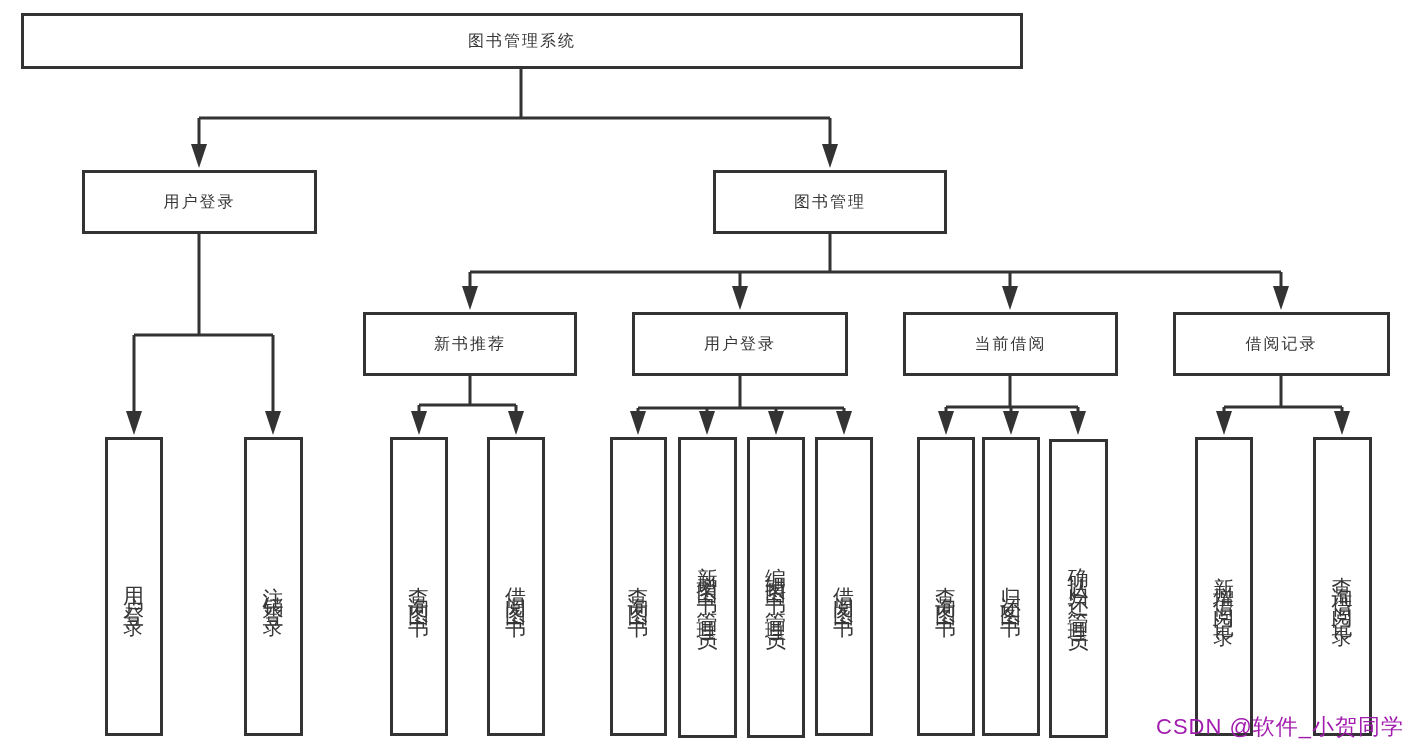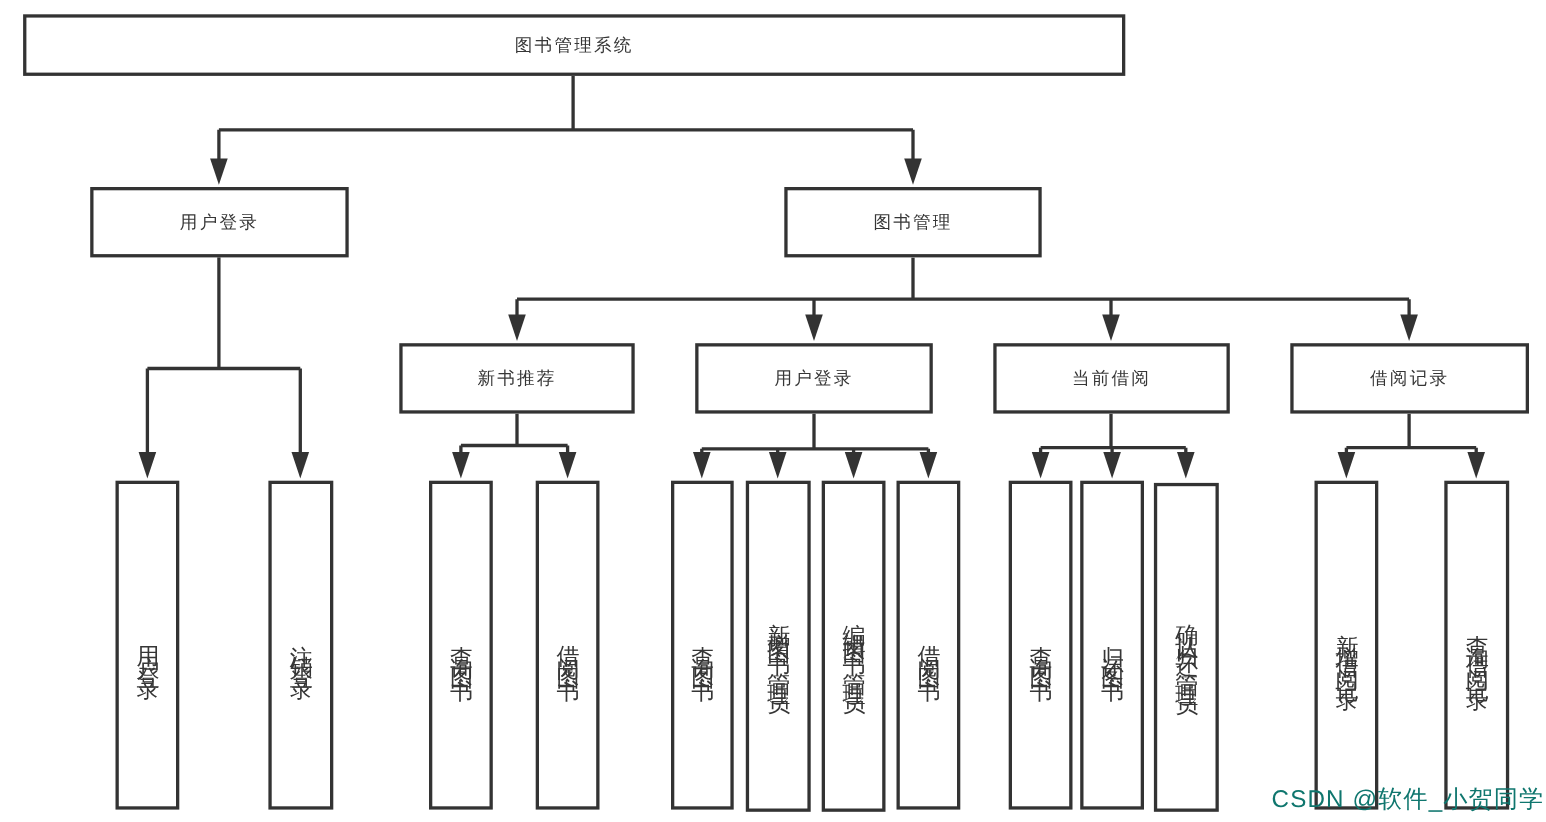--- a/index.html
+++ b/index.html
@@ -13,21 +13,21 @@
     display:flex;align-items:center;justify-content:center;z-index:2;
   }
   .hbox{font-size:16px;letter-spacing:2px;font-weight:500;}
   .vbox{
     font-size:21px;font-weight:500;
     writing-mode:vertical-rl;text-orientation:mixed;letter-spacing:10px;line-height:1;
     padding-top:6px;
   }
   .watermark{
     position:absolute;z-index:3;left:1156px;top:712px;
-    font-size:22px;letter-spacing:1px;color:#0f766e;white-space:nowrap;
+    font-size:22px;letter-spacing:1px;color:#a21caf;white-space:nowrap;
   }
 </style>
 </head>
 <body>
 
 <div class="stage">
 
   <svg class="connectors" width="1405" height="747" aria-hidden="true">
     <g stroke="#333333" stroke-width="3" fill="none">
 

